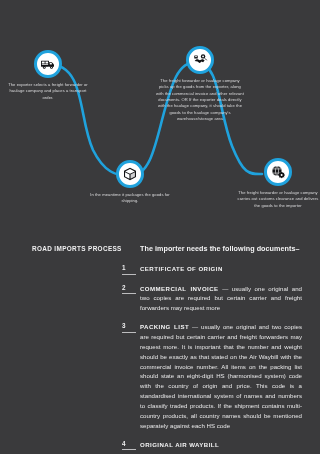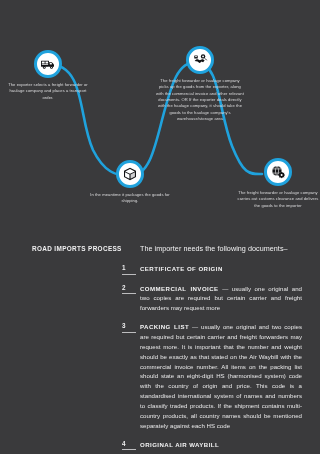--- a/index.html
+++ b/index.html
@@ -81,21 +81,21 @@
     font-size: 6.4px;
     font-weight: bold;
     letter-spacing: 0.35px;
     color: #f0f0f1;
   }
   #documents-heading {
     position: absolute;
     left: 140px;
     top: 16px;
     font-size: 7.2px;
-    font-weight: normal;
+    font-weight: bold;
     letter-spacing: 0.05px;
     color: #f2f2f3;
   }
   #documents-list {
     position: absolute;
     left: 122px;
     top: 36px;
     width: 180px;
   }
   .doc-item {

